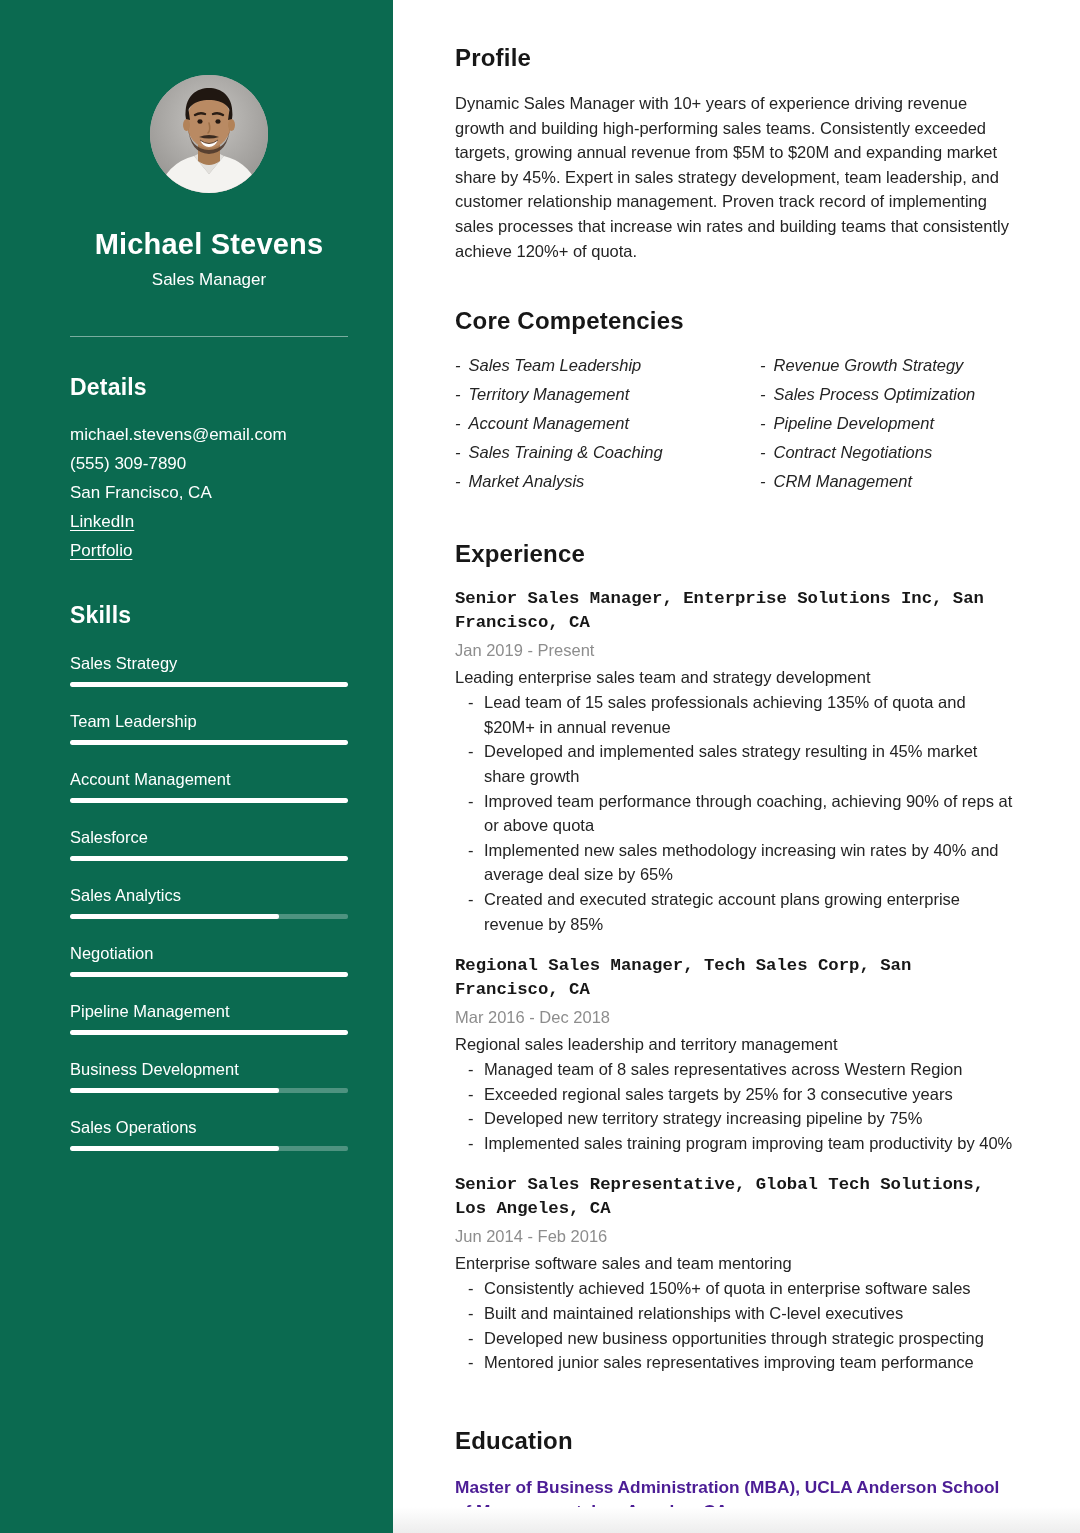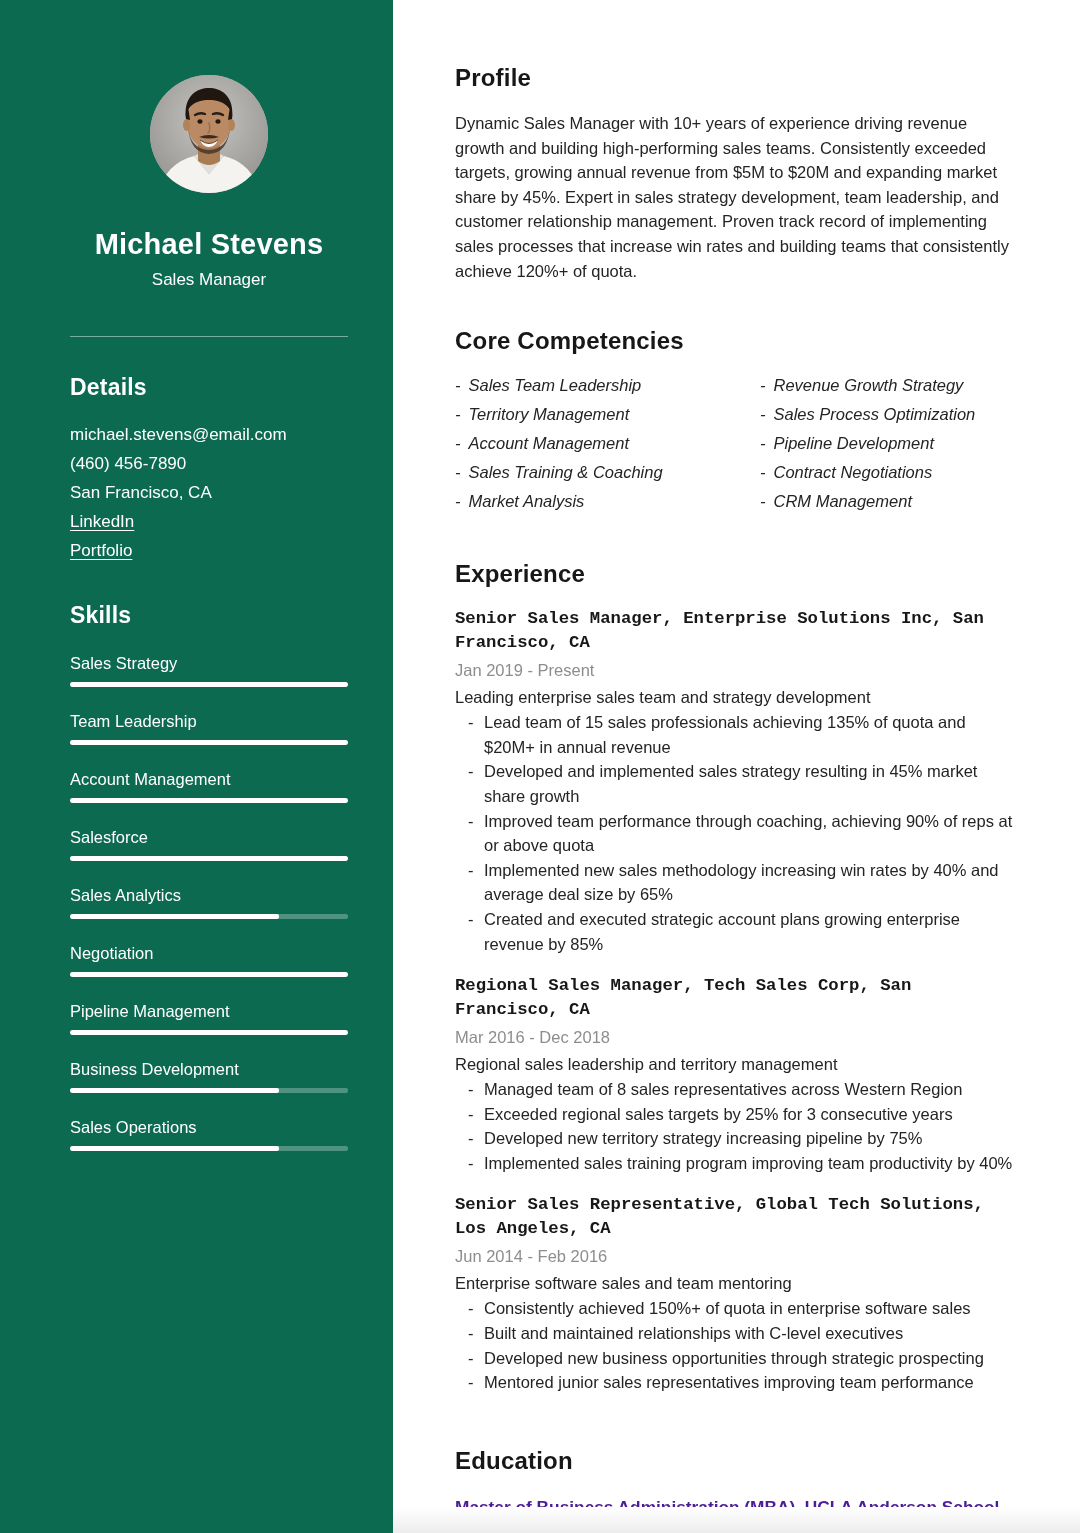--- a/index.html
+++ b/index.html
@@ -50,21 +50,21 @@
   .skill-label{font-size:16.5px;line-height:20px;}
   .skill-bar{
     margin-top:9px;height:5px;width:100%;
     background:rgba(255,255,255,.28);border-radius:2px;overflow:hidden;
   }
   .skill-fill{height:100%;background:#ffffff;border-radius:2px;}
 
   
   .main{
     flex:1;height:100%;position:relative;
-    padding:64px 65px 0 62px;
+    padding:44px 65px 0 62px;
   }
   .main-heading{
     margin:0;font-size:24px;font-weight:700;color:#171717;letter-spacing:.2px;
   }
   .section{margin:0;}
   .profile-text{
     margin:19px 0 0;font-size:16.5px;line-height:24.6px;color:#242424;
   }
   .section-competencies{margin-top:44px;}
   .comp-grid{
@@ -143,21 +143,21 @@
     </div>
 
     <h1 class="candidate-name">Michael Stevens</h1>
     <div class="candidate-title">Sales Manager</div>
 
     <hr class="side-divider">
 
     <h2 class="side-heading">Details</h2>
     <div class="contact-block">
       <span class="contact-line">michael.stevens@email.com</span>
-      <span class="contact-line">(460) 456-7890</span>
+      <span class="contact-line">(555) 309-7890</span>
       <span class="contact-line">San Francisco, CA</span>
       <a class="contact-link">LinkedIn</a>
       <a class="contact-link">Portfolio</a>
     </div>
 
     <h2 class="side-heading">Skills</h2>
     <div class="skills-list">
 
       <div class="skill">
         <div class="skill-label">Sales Strategy</div>

